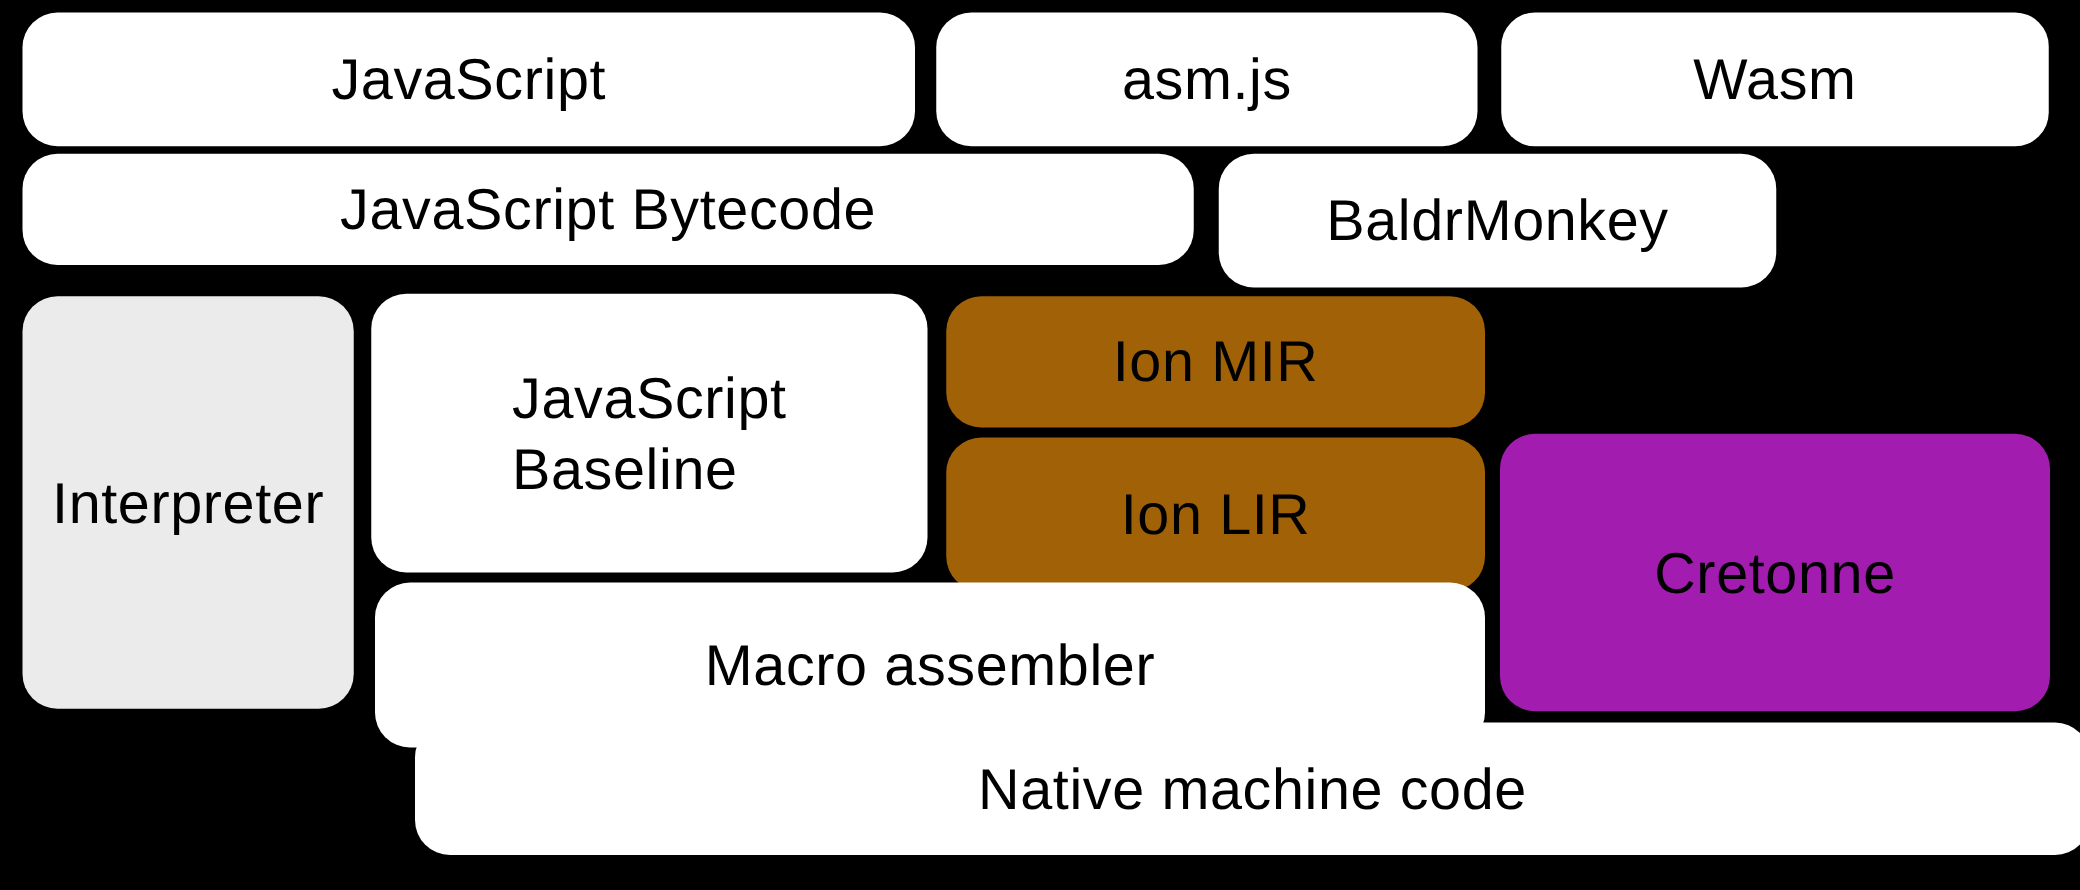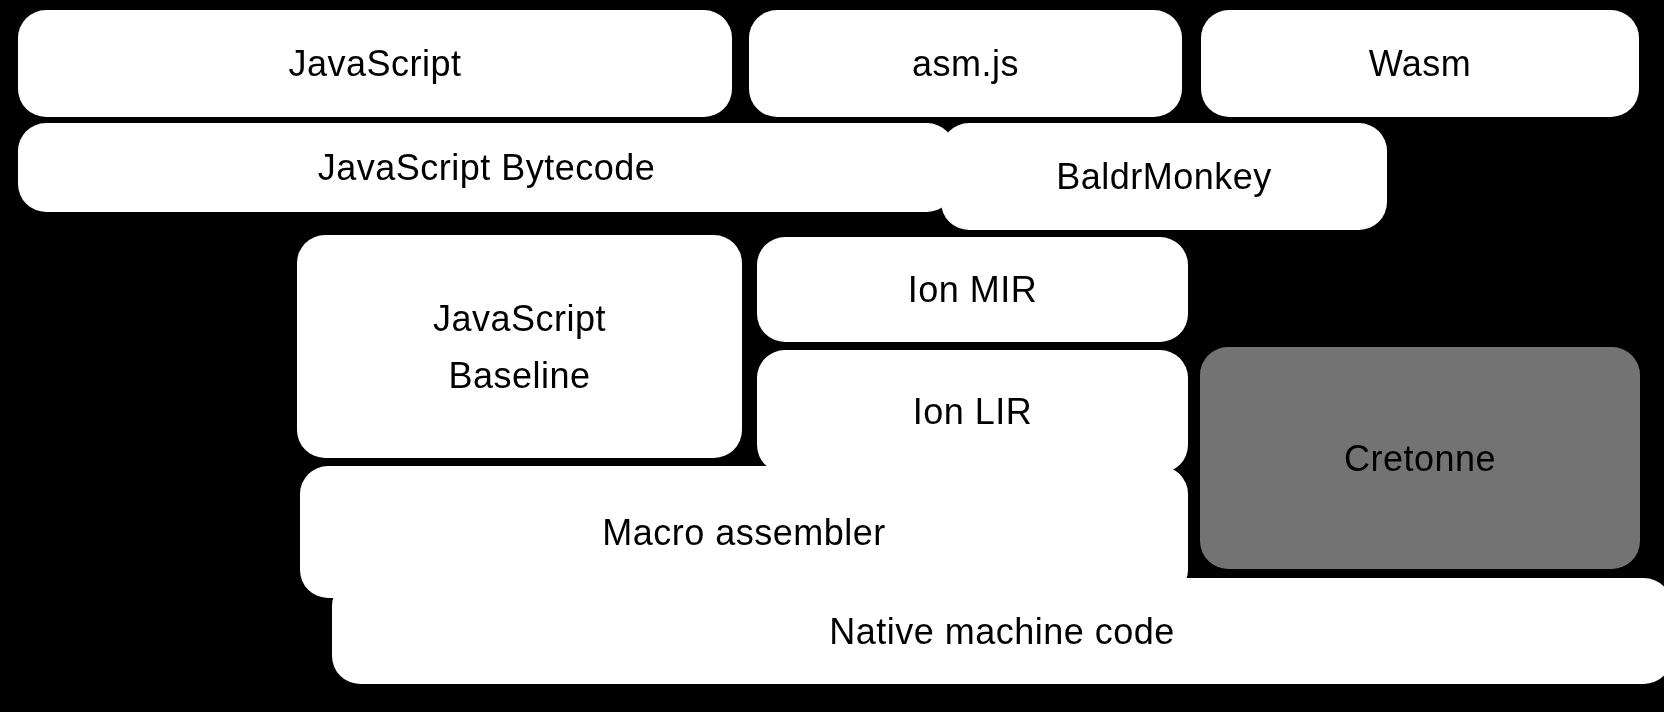--- a/index.html
+++ b/index.html
@@ -18,56 +18,59 @@
   .node {
     position: absolute;
     border-radius: 28px;
     display: flex;
     align-items: center;
     justify-content: center;
     box-sizing: border-box;
   }
   .node .lbl {
     color: #000000;
-    font-size: 36px;
+    font-size: 46px;
     line-height: 57px;
-    text-align: center;
+    text-align: left;
     white-space: pre-line;
     letter-spacing: 0.5px;
   }
   .fill-white { background: #ffffff; }
   .fill-gray  { background: #ebebeb; }
-  .fill-green { background: #ffffff; }
-  .fill-pink  { background: #737373; }
+  .fill-green { background: #a16207; }
+  .fill-pink  { background: #a21caf; }
 </style>
 </head>
 <body>
 
 <div id="canvas">
 
   <div class="node fill-white" style="left:18px; top:10px; width:714px; height:107px;">
     <span class="lbl">JavaScript</span>
   </div>
 
   <div class="node fill-white" style="left:749px; top:10px; width:433px; height:107px;">
     <span class="lbl">asm.js</span>
   </div>
 
-  <div class="node fill-white" style="left:1201px; top:10px; width:438px; height:107px;">
+  <div class="node fill-white" style="left:1201px; top:10px; width:438px; height:107px;border-radius:27px;">
     <span class="lbl">Wasm</span>
   </div>
 
   <div class="node fill-white" style="left:18px; top:123px; width:937px; height:89px;">
     <span class="lbl">JavaScript Bytecode</span>
   </div>
 
-  <div class="node fill-white" style="left:941px; top:123px; width:446px; height:107px;">
+  <div class="node fill-white" style="left:975px; top:123px; width:446px; height:107px;">
     <span class="lbl">BaldrMonkey</span>
   </div>
 
+  <div class="node fill-gray" style="left:18px; top:237px; width:265px; height:330px;">
+    <span class="lbl">Interpreter</span>
+  </div>
 
   <div class="node fill-white" style="left:297px; top:235px; width:445px; height:223px;">
     <span class="lbl">JavaScript
 Baseline</span>
   </div>
 
   <div class="node fill-green" style="left:757px; top:237px; width:431px; height:105px;">
     <span class="lbl">Ion MIR</span>
   </div>
 

